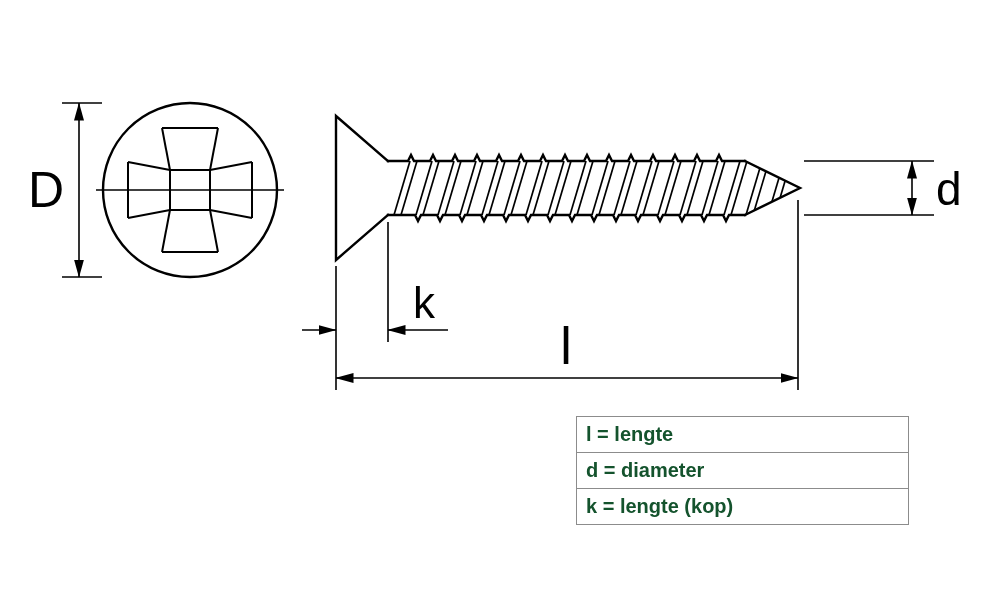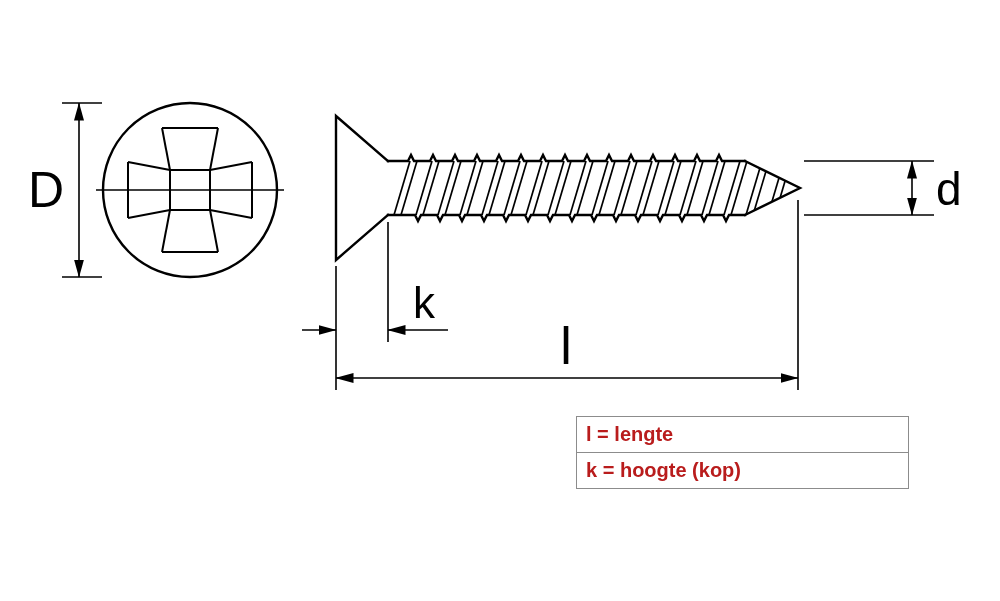--- a/index.html
+++ b/index.html
@@ -13,21 +13,21 @@
   .thin{fill:none;stroke:#000;stroke-width:1.3}
   .dim{fill:none;stroke:#000;stroke-width:1.6}
   .dimtext{fill:#000}
   #threads line{stroke:#000;stroke-width:1.7}
   .legend{
     position:absolute;left:576px;top:416px;width:331px;background:#fff;
     border:1px solid #8c8c8c;
   }
   .legend-row{
     height:35px;display:flex;align-items:center;padding-left:9px;
-    border-top:1px solid #8c8c8c;font-size:20px;font-weight:bold;color:#b91c1c;background:#fff;
+    border-top:1px solid #8c8c8c;font-size:20px;font-weight:bold;color:#14532d;background:#fff;
   }
   .legend-row:first-child{border-top:0}
 </style>
 </head>
 <body>
 
 <svg id="drawing" width="1000" height="601" viewBox="0 0 1000 601">
   <defs>
     <marker id="arr" markerUnits="userSpaceOnUse" markerWidth="18" markerHeight="10" refX="17.5" refY="5" orient="auto-start-reverse">
       <path d="M0,0 L18,5 L0,10 Z" fill="#000"></path>
@@ -129,15 +129,18 @@
     <line x1="912" y1="161" x2="912" y2="215" class="dim" marker-start="url(#arr)" marker-end="url(#arr)"></line>
     <text x="936" y="205" font-size="46" class="dimtext">d</text>
   </g>
 </svg>
 
 <div class="legend">
   <div class="legend-row">
     <span>l = lengte</span>
   </div>
   <div class="legend-row">
-    <span>k = hoogte (kop)</span>
+    <span>d = diameter</span>
+  </div>
+  <div class="legend-row">
+    <span>k = lengte (kop)</span>
   </div>
 </div>
 
 </body></html>

